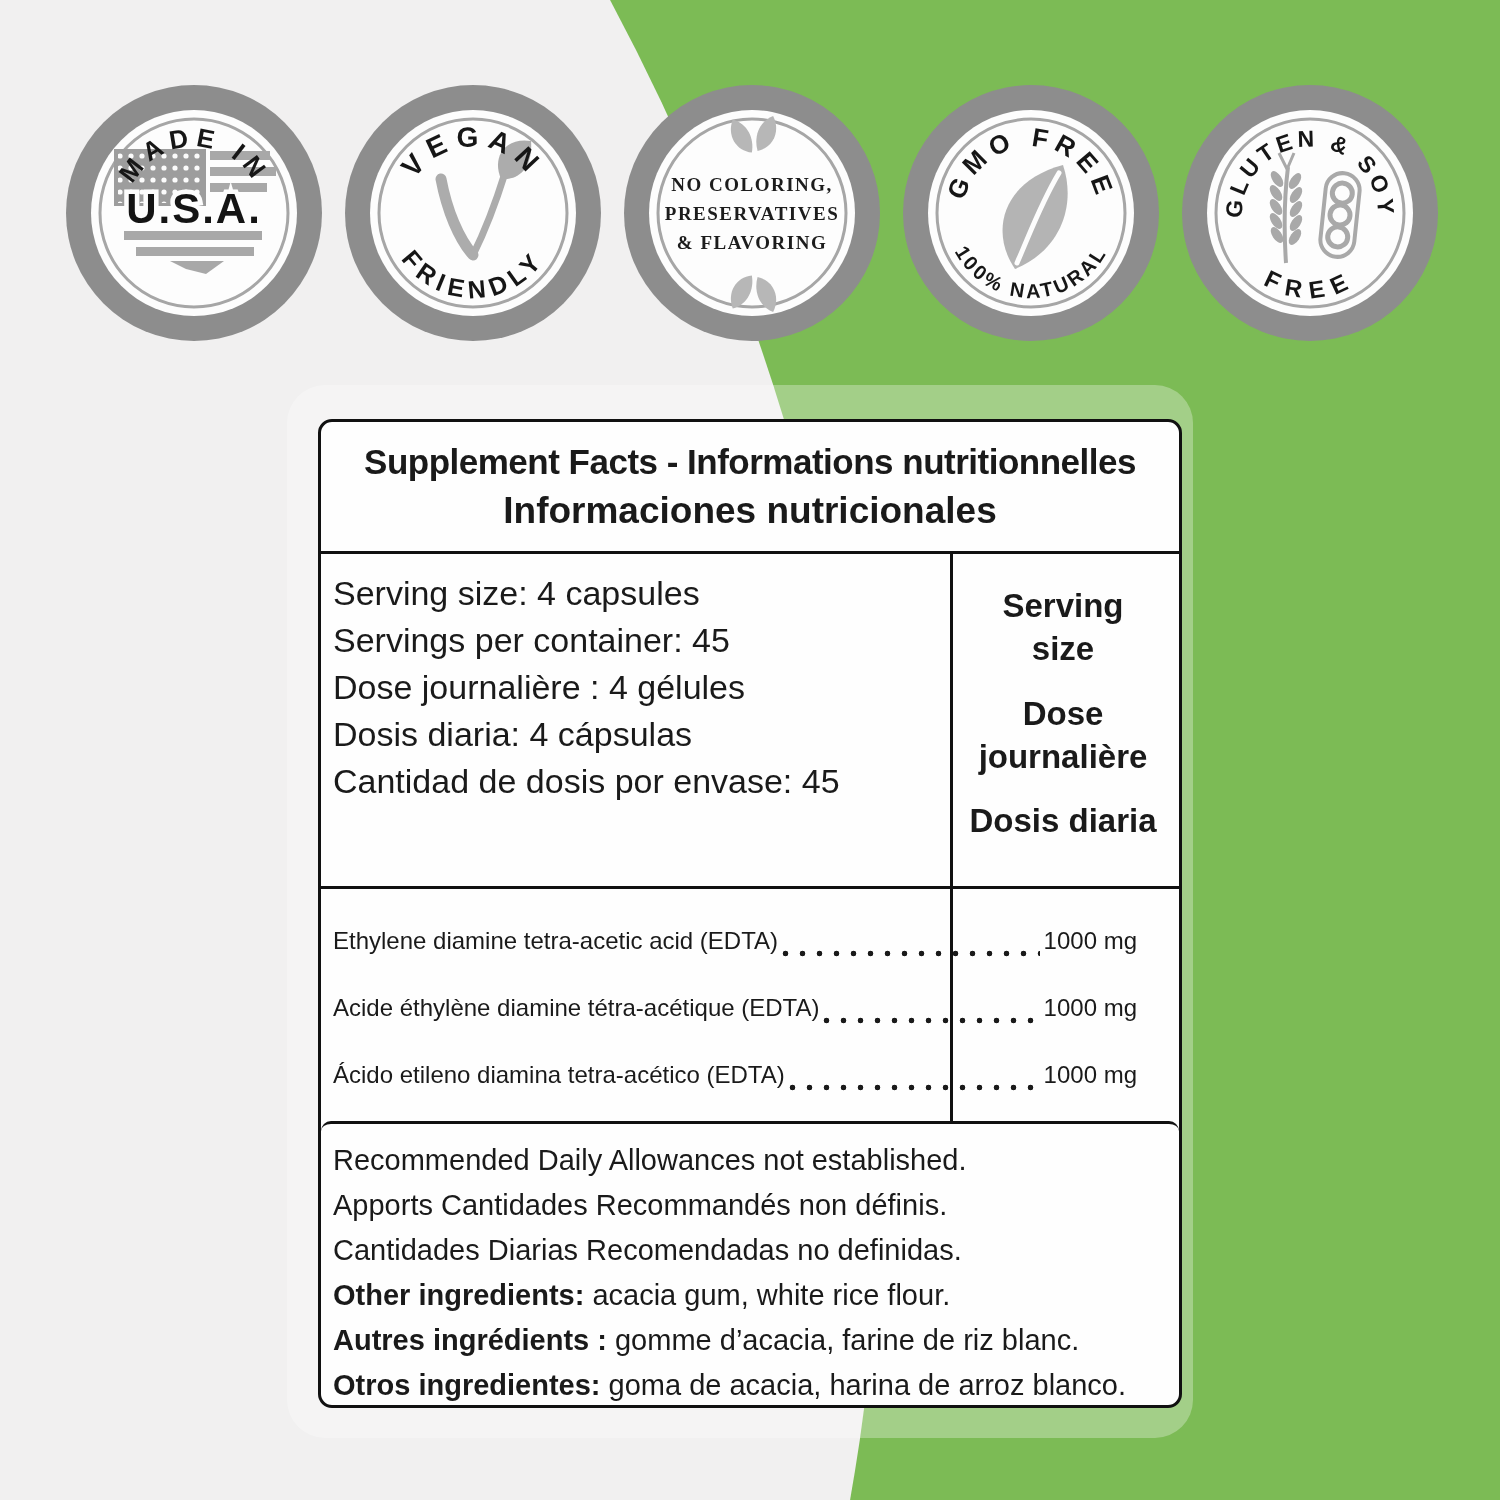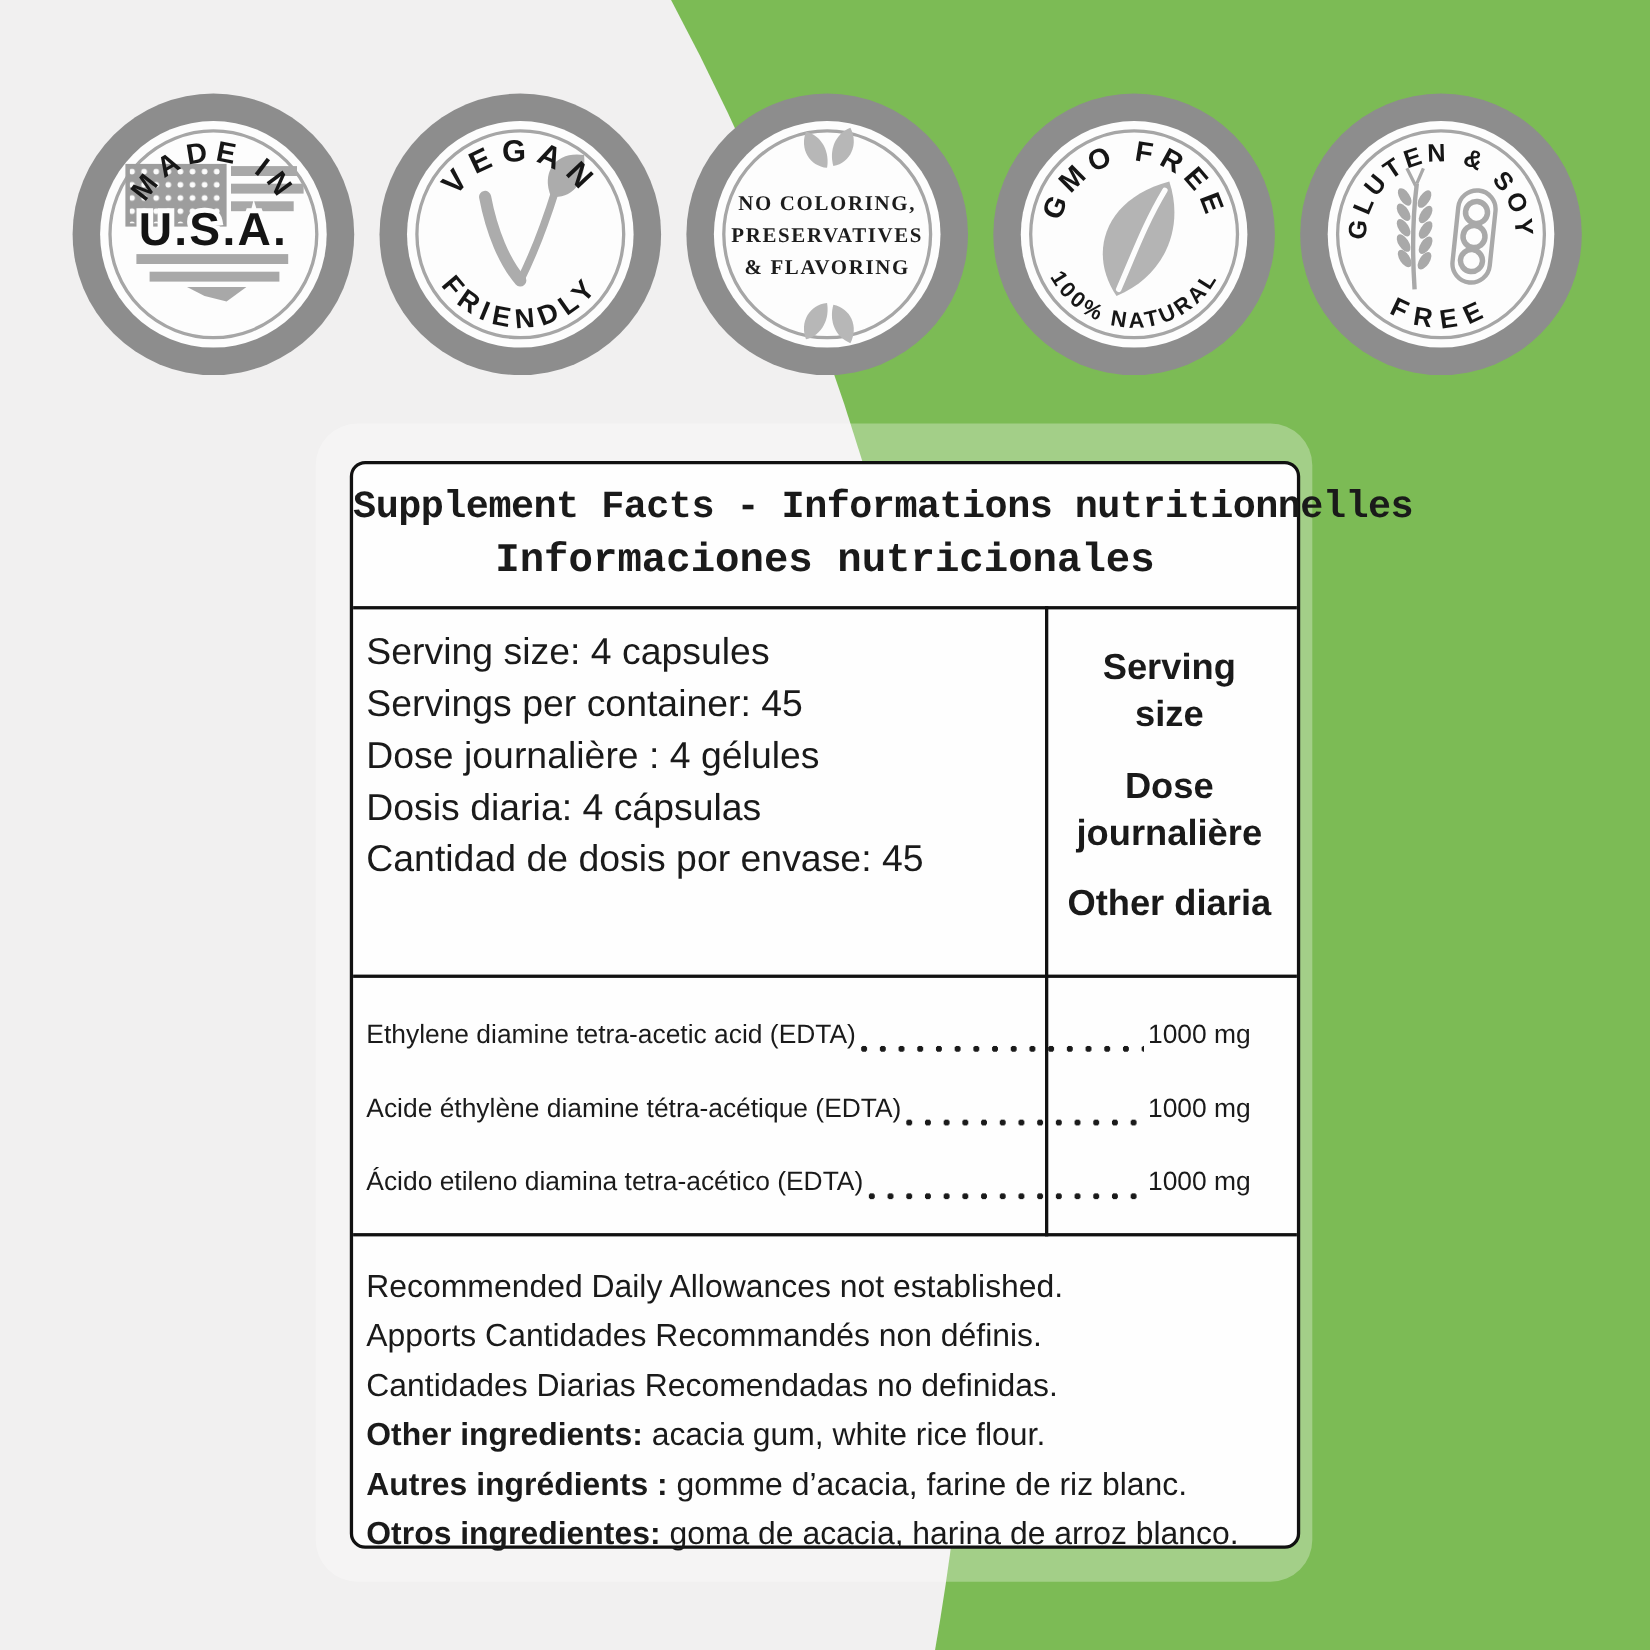--- a/index.html
+++ b/index.html
@@ -16,35 +16,35 @@
     position:absolute;left:287px;top:385px;width:906px;height:1053px;
     background:rgba(255,255,255,0.30);border-radius:38px;
   }
   .facts{
     position:absolute;left:318px;top:419px;width:864px;height:989px;
     box-sizing:border-box;background:#fefefe;border:3px solid #111;
     border-radius:14px;
   }
   .vdiv{position:absolute;left:629px;top:129px;width:3px;height:573px;background:#111;}
   .sec{box-sizing:border-box;}
-  .sec-title{height:129px;text-align:center;padding-top:15px;font-family:Liberation Mono, monospace;}
+  .sec-title{height:129px;text-align:center;padding-top:15px;}
   .title1{font-size:35px;font-weight:bold;letter-spacing:-0.5px;line-height:49px;white-space:nowrap;}
   .title2{font-size:37px;font-weight:bold;line-height:49px;}
   .sec-serving{height:335px;border-top:3px solid #111;display:flex;}
   .serv-left{flex:1;padding:16px 0 0 12px;font-size:34px;line-height:47px;}
   .serv-right{width:232px;display:flex;flex-direction:column;justify-content:space-between;
     align-items:center;text-align:center;padding:30px 0 44px;font-size:33px;line-height:43px;}
   .serv-label{width:190px;font-weight:bold;}
   .sec-ing{height:235px;border-top:3px solid #111;padding:18px 42px 0 12px;}
   .ing-row{display:flex;align-items:center;height:67px;font-size:24px;white-space:nowrap;}
   .ing-name,.ing-amount{flex-shrink:0;}
   .dots{flex:1;min-width:10px;height:7px;margin:26px 4px 0 4px;
     background-image:radial-gradient(circle at 3.5px 3.5px,#1a1a1a 2.6px,rgba(0,0,0,0) 3.1px);
     background-size:17px 7px;background-repeat:repeat-x;}
-  .sec-foot{border-top:3px solid #111;padding:24px 12px 0;font-size:29px;line-height:45px;}
+  .sec-foot{border-top:3px solid #111;padding:14px 12px 0;font-size:29px;line-height:45px;border-radius:10px;}
   .sec-foot b{font-weight:bold;}
   .badge{position:absolute;top:83px;width:260px;height:260px;}
   .arc{font-family:"Liberation Sans",sans-serif;font-weight:bold;fill:#161616;text-anchor:middle;}
   .fs28{font-size:28px;letter-spacing:8px;}
   .fs26{font-size:26px;letter-spacing:6px;}
   .fs25{font-size:25px;letter-spacing:6px;}
   .fs23{font-size:23px;letter-spacing:4px;}
   .fs20{font-size:20px;letter-spacing:3px;}
   .fsFree{font-size:24px;letter-spacing:9px;}
   .b3line{font-family:"Liberation Serif",serif;font-weight:bold;font-size:19px;
@@ -184,21 +184,21 @@
       <div class="serv-left">
         <div>Serving size: 4 capsules</div>
         <div>Servings per container: 45</div>
         <div>Dose journalière : 4 gélules</div>
         <div>Dosis diaria: 4 cápsulas</div>
         <div>Cantidad de dosis por envase: 45</div>
       </div>
       <div class="serv-right">
         <div class="serv-label">Serving size</div>
         <div class="serv-label">Dose journalière</div>
-        <div class="serv-label">Other diaria</div>
+        <div class="serv-label">Dosis diaria</div>
       </div>
     </div>
 
     <div class="sec sec-ing">
       <div class="ing-row">
         <span class="ing-name">Ethylene diamine tetra-acetic acid (EDTA)</span>
         <span class="dots"></span>
         <span class="ing-amount">1000 mg</span>
       </div>
       <div class="ing-row">

